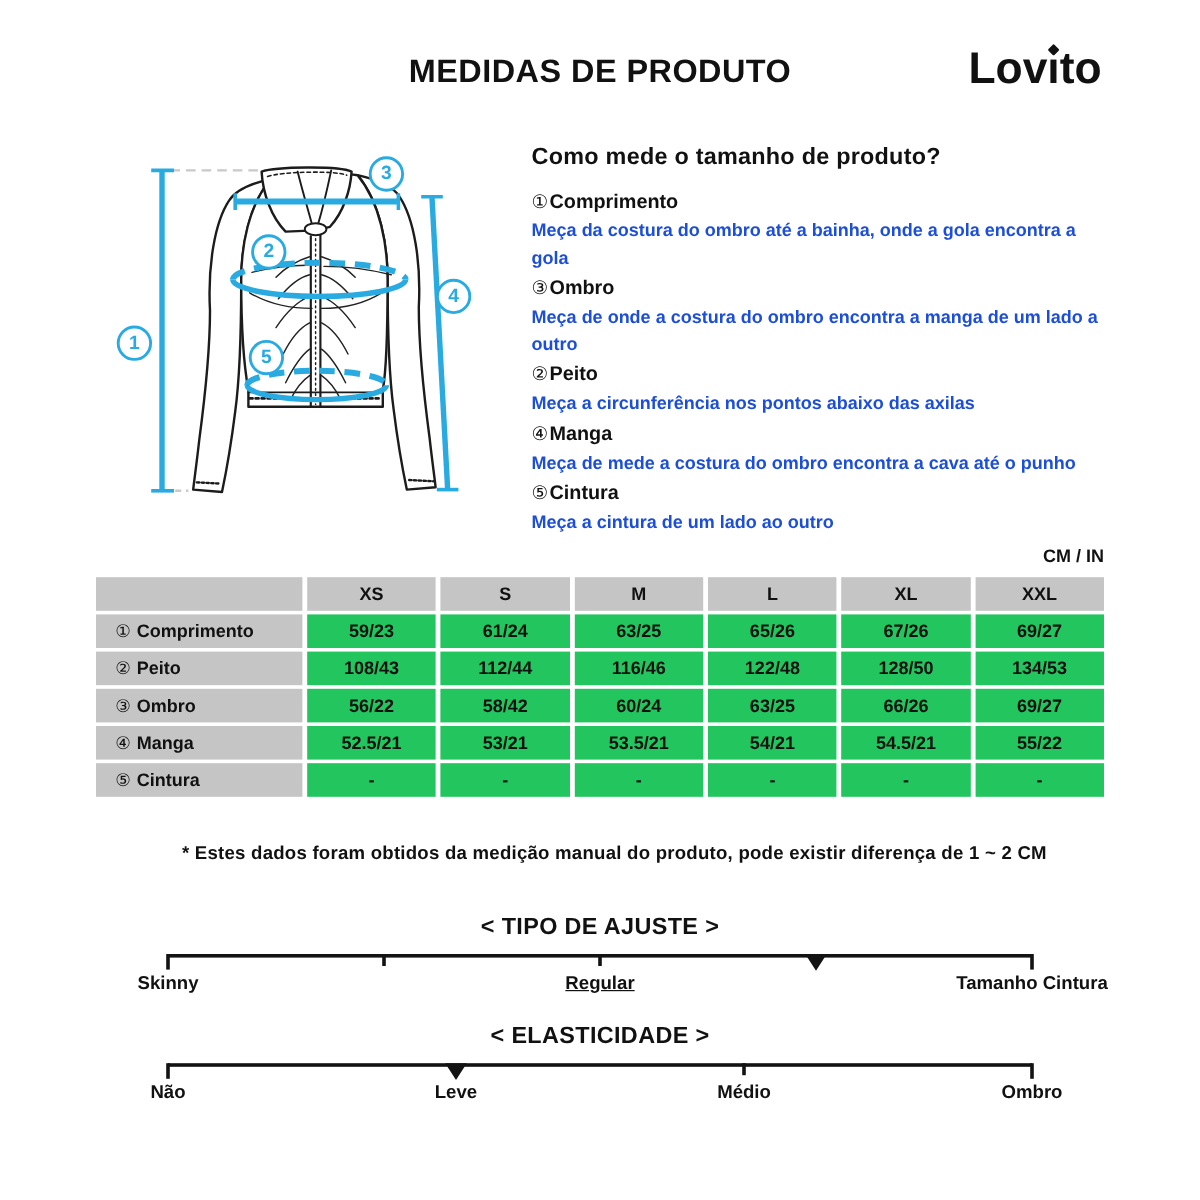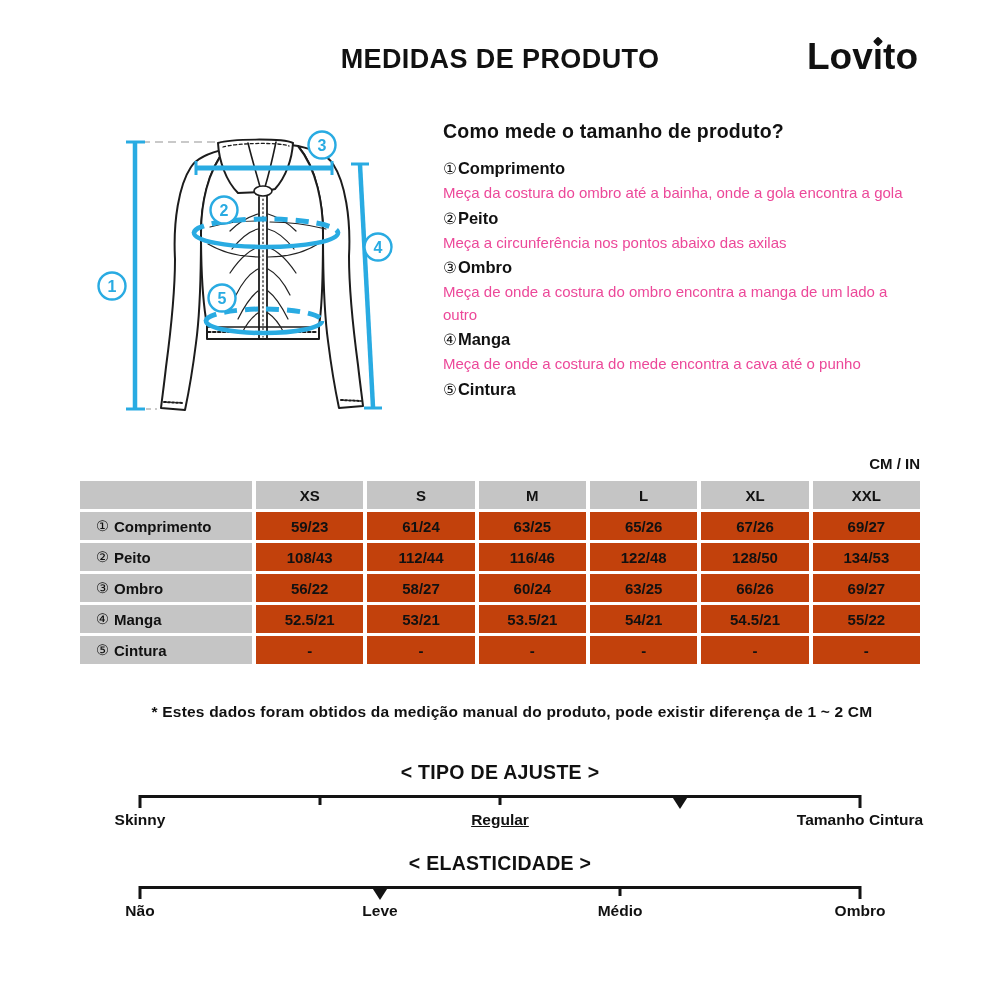--- a/index.html
+++ b/index.html
@@ -15,28 +15,28 @@
         background:#111;transform:translateX(-50%) rotate(45deg);border-radius:1px;}
 
   
   .diagram{position:absolute;left:80px;top:118px;width:340px;height:322px;}
 
   
   .howto{position:absolute;left:443px;top:120px;width:478px;}
   .howto h2{font-size:19.5px;font-weight:700;margin:0 0 12px;letter-spacing:.2px;}
   .item-label{font-size:16.5px;font-weight:700;line-height:26px;}
   .item-label .circ{font-weight:400;font-size:15.5px;margin-right:1px;}
-  .item-desc{font-size:15px;line-height:22.5px;color:#ec4899;font-weight:400;}
+  .item-desc{font-size:15px;line-height:22.5px;color:#1d4ed8;font-weight:700;}
 
   
   .units{position:absolute;top:455px;right:80px;font-size:15px;font-weight:700;}
   .size-table{position:absolute;left:80px;top:481px;width:840px;display:grid;
         grid-template-columns:172px repeat(6,1fr);column-gap:4px;row-gap:3px;}
   .cell{height:28px;display:flex;align-items:center;justify-content:center;
-        font-size:15px;font-weight:700;background:#c2410c;}
+        font-size:15px;font-weight:700;background:#22c55e;}
   .cell.head,.cell.corner{background:#c5c5c5;}
   .cell.rowlabel{background:#c5c5c5;justify-content:flex-start;padding-left:16px;}
   .cell.rowlabel .circ{font-weight:400;font-size:14.5px;margin-right:5px;}
 
   
   .footnote{position:absolute;top:703px;left:0;width:100%;text-align:center;
         font-size:15.5px;font-weight:600;letter-spacing:.2px;margin-left:12px;}
 
   
   .slider-title{position:absolute;left:0;width:100%;text-align:center;
@@ -161,33 +161,34 @@
   </div>
 
   <div class="howto">
     <h2>Como mede o tamanho de produto?</h2>
     <div id="howto-items">
         <div class="item">
           <div class="item-label"><span class="circ">①</span><span class="">Comprimento</span></div>
           <div class="item-desc">Meça da costura do ombro até a bainha, onde a gola encontra a gola</div>
         </div>
         <div class="item">
+          <div class="item-label"><span class="circ">③</span><span class="">Ombro</span></div>
+          <div class="item-desc">Meça de onde a costura do ombro encontra a manga de um lado a outro</div>
+        </div>
+        <div class="item">
           <div class="item-label"><span class="circ">②</span><span class="">Peito</span></div>
           <div class="item-desc">Meça a circunferência nos pontos abaixo das axilas</div>
         </div>
         <div class="item">
-          <div class="item-label"><span class="circ">③</span><span class="">Ombro</span></div>
-          <div class="item-desc">Meça de onde a costura do ombro encontra a manga de um lado a outro</div>
-        </div>
-        <div class="item">
           <div class="item-label"><span class="circ">④</span><span class="">Manga</span></div>
-          <div class="item-desc">Meça de onde a costura do mede encontra a cava até o punho</div>
+          <div class="item-desc">Meça de mede a costura do ombro encontra a cava até o punho</div>
         </div>
         <div class="item">
           <div class="item-label"><span class="circ">⑤</span><span class="">Cintura</span></div>
+          <div class="item-desc">Meça a cintura de um lado ao outro</div>
         </div>
       </div>
   </div>
 
   <div class="units">CM / IN</div>
 
   <div class="size-table" id="size-table">
       <div class="cell corner"></div>
       <div class="cell head">XS</div>
       <div class="cell head">S</div>
@@ -213,21 +214,21 @@
       <div class="cell">112/44</div>
       <div class="cell">116/46</div>
       <div class="cell">122/48</div>
       <div class="cell">128/50</div>
       <div class="cell">134/53</div>
       <div class="cell rowlabel">
         <span class="circ">③</span>
         <span class="">Ombro</span>
       </div>
       <div class="cell">56/22</div>
-      <div class="cell">58/27</div>
+      <div class="cell">58/42</div>
       <div class="cell">60/24</div>
       <div class="cell">63/25</div>
       <div class="cell">66/26</div>
       <div class="cell">69/27</div>
       <div class="cell rowlabel">
         <span class="circ">④</span>
         <span class="">Manga</span>
       </div>
       <div class="cell">52.5/21</div>
       <div class="cell">53/21</div>

